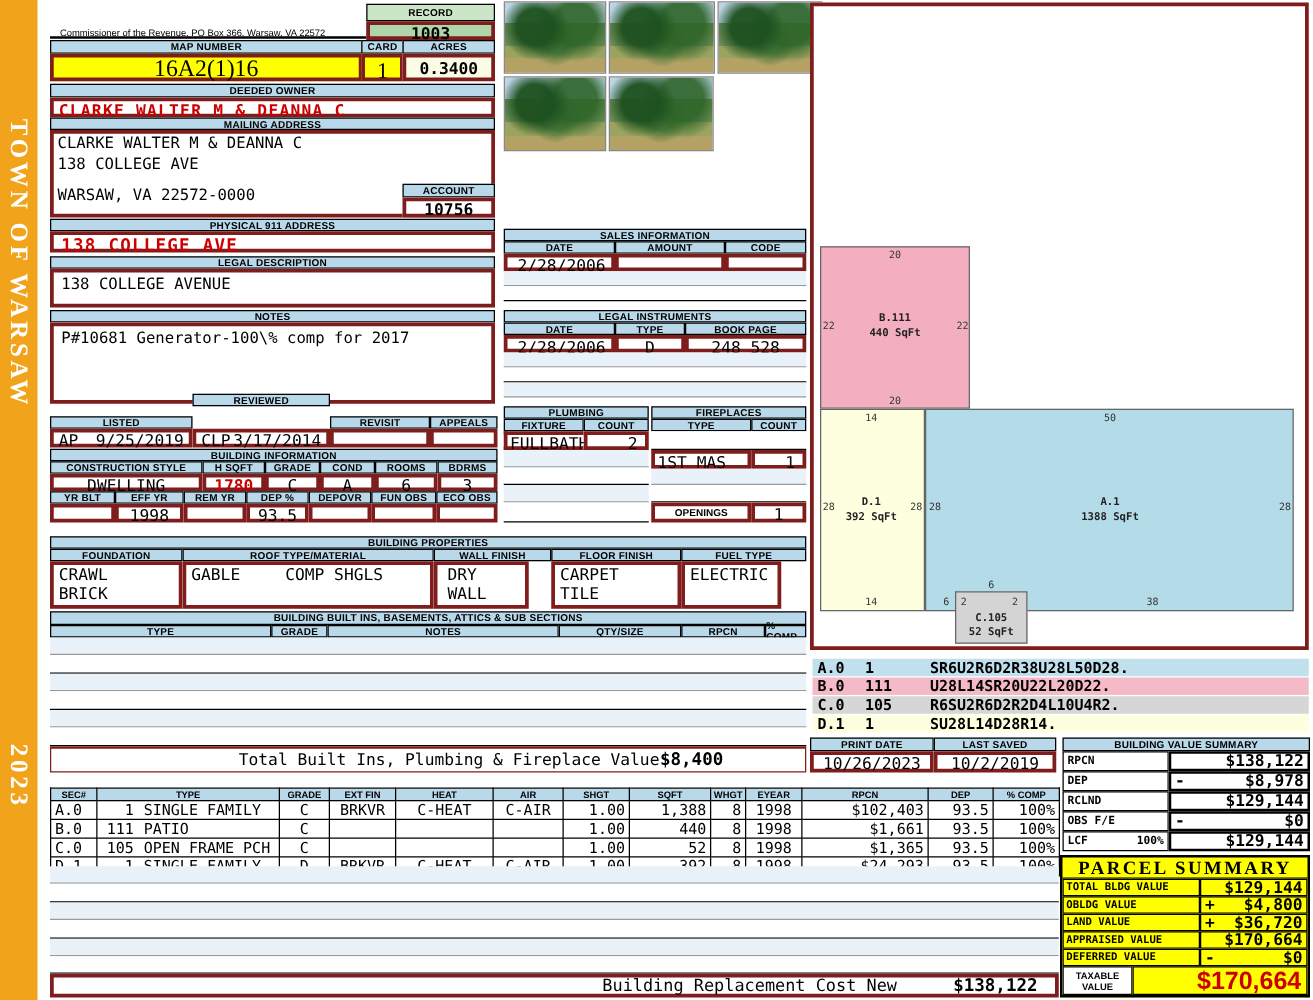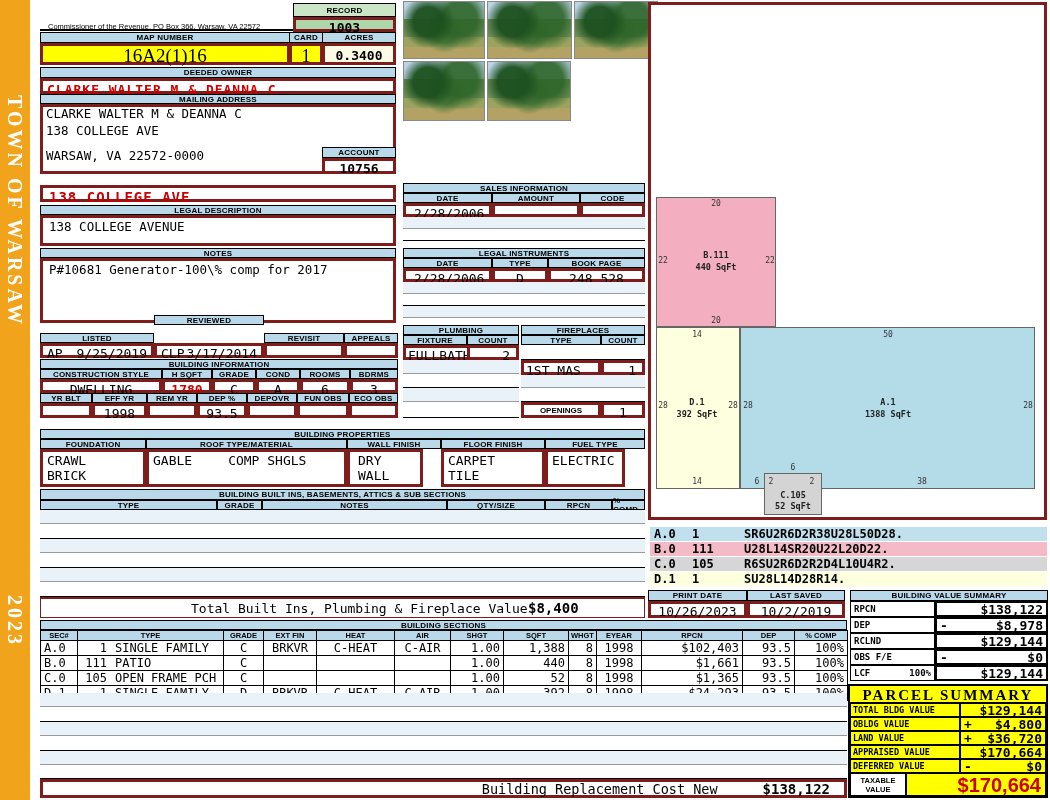--- a/index.html
+++ b/index.html
@@ -66,20 +66,21 @@
   <div class="b m red" style="left:40px;top:78px;width:356px;height:16px;font-weight:bold;font-size:13px;padding:1px 4px;letter-spacing:1px">CLARKE WALTER M &amp; DEANNA C</div>
 
   <div class="h" style="left:40px;top:94px;width:356px;height:10px">MAILING ADDRESS</div>
   <div class="b" style="left:40px;top:104px;width:356px;height:70px"></div>
   <div class="abs m" style="left:46px;top:106px;font-size:12.5px">CLARKE WALTER M &amp; DEANNA C</div>
   <div class="abs m" style="left:46px;top:123px;font-size:12.5px">138 COLLEGE AVE</div>
   <div class="abs m" style="left:46px;top:148px;font-size:12.5px">WARSAW, VA 22572-0000</div>
   <div class="h" style="left:322px;top:147px;width:74px;height:11px">ACCOUNT</div>
   <div class="b m" style="left:322px;top:158px;width:74px;height:16px;font-weight:bold;font-size:13px;text-align:center">10756</div>
 
+  <div class="h" style="left:40px;top:175px;width:356px;height:10px">PHYSICAL 911 ADDRESS</div>
   <div class="b m red" style="left:40px;top:185px;width:356px;height:17px;font-weight:bold;font-size:14px;padding:1px 6px;letter-spacing:1px">138 COLLEGE AVE</div>
 
   <div class="h" style="left:40px;top:205px;width:356px;height:10px">LEGAL DESCRIPTION</div>
   <div class="b m" style="left:40px;top:215px;width:356px;height:31px;font-size:12.5px;padding:1px 6px">138 COLLEGE AVENUE</div>
 
   <div class="h" style="left:40px;top:248px;width:356px;height:10px">NOTES</div>
   <div class="b m" style="left:40px;top:258px;width:356px;height:65px;font-size:12.5px;padding:1px 6px">P#10681 Generator-100\% comp for 2017</div>
 
   <div class="h" style="left:40px;top:333px;width:114px;height:10px">LISTED</div>
   <div class="h" style="left:154px;top:315px;width:110px;height:10px">REVIEWED</div>
@@ -324,21 +325,20 @@
       <span>$170,664</span>
   </div>
   <div class="ps-label" style="left:850px;top:759px;width:110px;height:14px">DEFERRED VALUE</div>
   <div class="ps-val" style="left:960px;top:759px;width:86px;height:14px">
     <span>-</span>
       <span>$0</span>
   </div>
   <div class="abs" style="left:850px;top:773px;width:56px;height:23px;background:#fff;border:1px solid #000;font:bold 7.5px 'Liberation Sans',sans-serif;display:flex;align-items:center;justify-content:center;text-align:center;padding:0 6px">TAXABLE VALUE</div>
   <div class="abs red" style="left:906px;top:773px;width:140px;height:23px;background:#ffff00;border:1px solid #000;font:bold 20px 'Liberation Sans',sans-serif;text-align:right;padding:0 4px;line-height:22px">$170,664</div>
 
-  <div class="h" style="left:40px;top:620px;width:807px;height:10px">BUILDING SECTIONS</div>
   <table class="sec">
     <colgroup>
         <col style="width:37px">
         <col style="width:146px">
         <col style="width:40px">
         <col style="width:53px">
         <col style="width:78px">
         <col style="width:56px">
         <col style="width:53px">
         <col style="width:65px">

